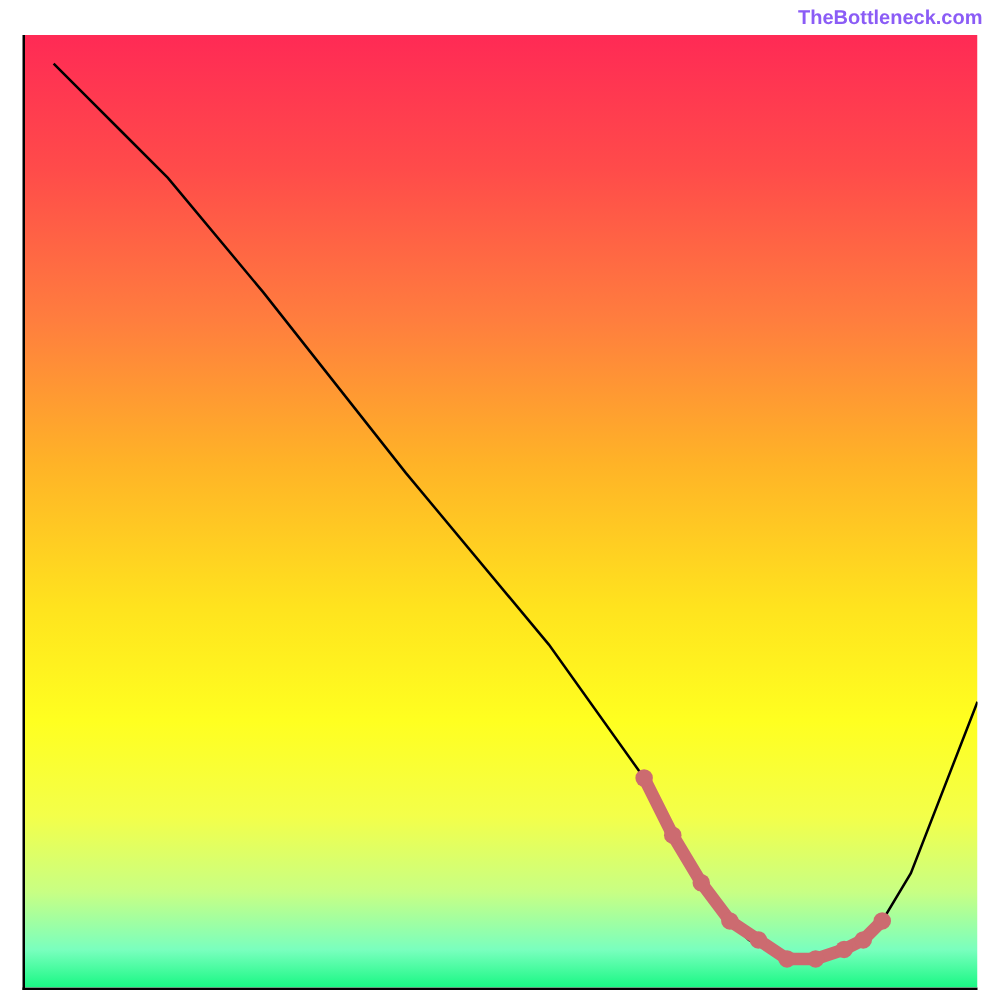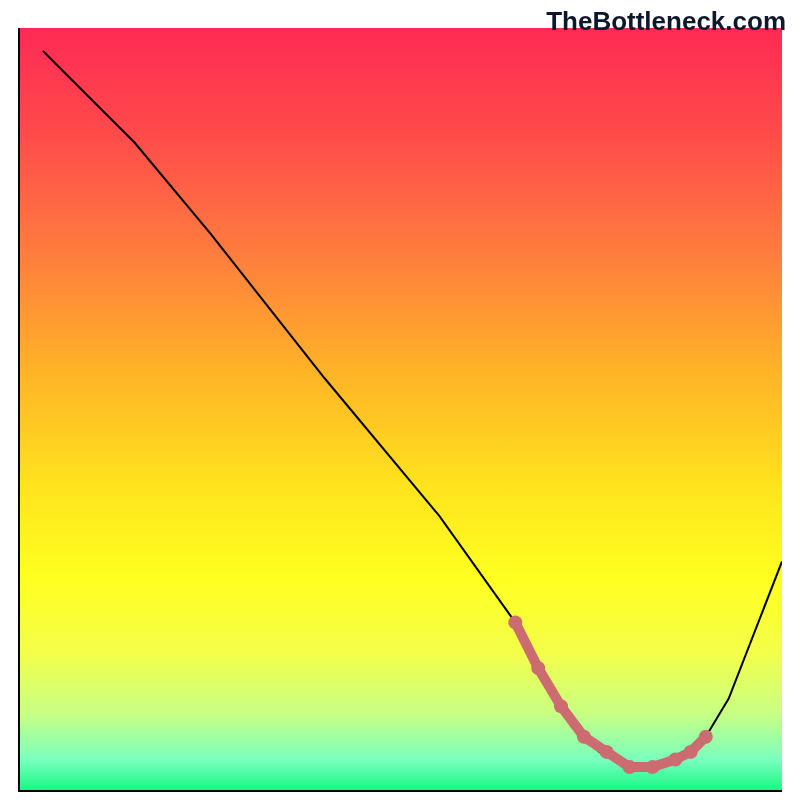--- a/index.html
+++ b/index.html
@@ -8,23 +8,23 @@
     width: 800px;
     height: 800px;
     background: #ffffff;
     font-family: Arial, sans-serif;
     overflow: hidden;
   }
   .watermark {
     position: absolute;
     top: 6px;
     right: 14px;
-    font-size: 26px;
+    font-size: 16px;
     font-weight: bold;
-    color: #0f172a;
+    color: #8b5cf6;
     z-index: 10;
   }
   .plot-frame {
     position: absolute;
     left: 18px;
     top: 28px;
     width: 764px;
     height: 764px;
     border: 2px solid #000;
     border-right: none;

